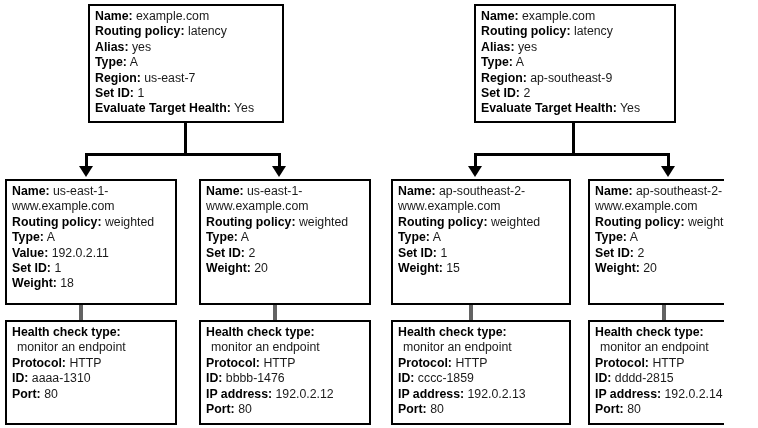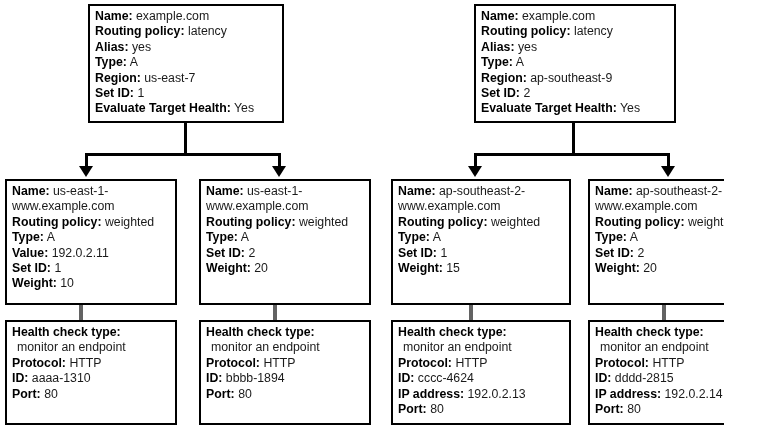--- a/index.html
+++ b/index.html
@@ -107,21 +107,21 @@
   <div class="arrow-stem" style="left:667px; top:153px; height:14px;"></div>
   <div class="arrow-head" style="left:661px; top:166px;"></div>
 
   <div class="node" style="left:5px; top:179px; width:172px; height:126px;">
     <span class="row"><span class="k">Name:</span> <span class="v">us-east-1-</span></span>
     <span class="row v">www.example.com</span>
     <span class="row"><span class="k">Routing policy:</span> <span class="v">weighted</span></span>
     <span class="row"><span class="k">Type:</span> <span class="v">A</span></span>
     <span class="row"><span class="k">Value:</span> <span class="v">192.0.2.11</span></span>
     <span class="row"><span class="k">Set ID:</span> <span class="v">1</span></span>
-    <span class="row"><span class="k">Weight:</span> <span class="v">10</span></span>
+    <span class="row"><span class="k">Weight:</span> <span class="v">18</span></span>
   </div>
 
   <div class="node" style="left:199px; top:179px; width:172px; height:126px;">
     <span class="row"><span class="k">Name:</span> <span class="v">us-east-1-</span></span>
     <span class="row v">www.example.com</span>
     <span class="row"><span class="k">Routing policy:</span> <span class="v">weighted</span></span>
     <span class="row"><span class="k">Type:</span> <span class="v">A</span></span>
     <span class="row"><span class="k">Set ID:</span> <span class="v">2</span></span>
     <span class="row"><span class="k">Weight:</span> <span class="v">20</span></span>
   </div>
@@ -154,29 +154,30 @@
     <span class="row v indent">monitor an endpoint</span>
     <span class="row"><span class="k">Protocol:</span> <span class="v">HTTP</span></span>
     <span class="row"><span class="k">ID:</span> <span class="v">aaaa-1310</span></span>
     <span class="row"><span class="k">Port:</span> <span class="v">80</span></span>
   </div>
 
   <div class="node" style="left:199px; top:320px; width:172px; height:105px;">
     <span class="row k">Health check type:</span>
     <span class="row v indent">monitor an endpoint</span>
     <span class="row"><span class="k">Protocol:</span> <span class="v">HTTP</span></span>
-    <span class="row"><span class="k">ID:</span> <span class="v">bbbb-1894</span></span>
+    <span class="row"><span class="k">ID:</span> <span class="v">bbbb-1476</span></span>
+    <span class="row"><span class="k">IP address:</span> <span class="v">192.0.2.12</span></span>
     <span class="row"><span class="k">Port:</span> <span class="v">80</span></span>
   </div>
 
   <div class="node" style="left:391px; top:320px; width:180px; height:105px;">
     <span class="row k">Health check type:</span>
     <span class="row v indent">monitor an endpoint</span>
     <span class="row"><span class="k">Protocol:</span> <span class="v">HTTP</span></span>
-    <span class="row"><span class="k">ID:</span> <span class="v">cccc-4624</span></span>
+    <span class="row"><span class="k">ID:</span> <span class="v">cccc-1859</span></span>
     <span class="row"><span class="k">IP address:</span> <span class="v">192.0.2.13</span></span>
     <span class="row"><span class="k">Port:</span> <span class="v">80</span></span>
   </div>
 
   <div class="node" style="left:588px; top:320px; width:165px; height:105px;">
     <span class="row k">Health check type:</span>
     <span class="row v indent">monitor an endpoint</span>
     <span class="row"><span class="k">Protocol:</span> <span class="v">HTTP</span></span>
     <span class="row"><span class="k">ID:</span> <span class="v">dddd-2815</span></span>
     <span class="row"><span class="k">IP address:</span> <span class="v">192.0.2.14</span></span>

